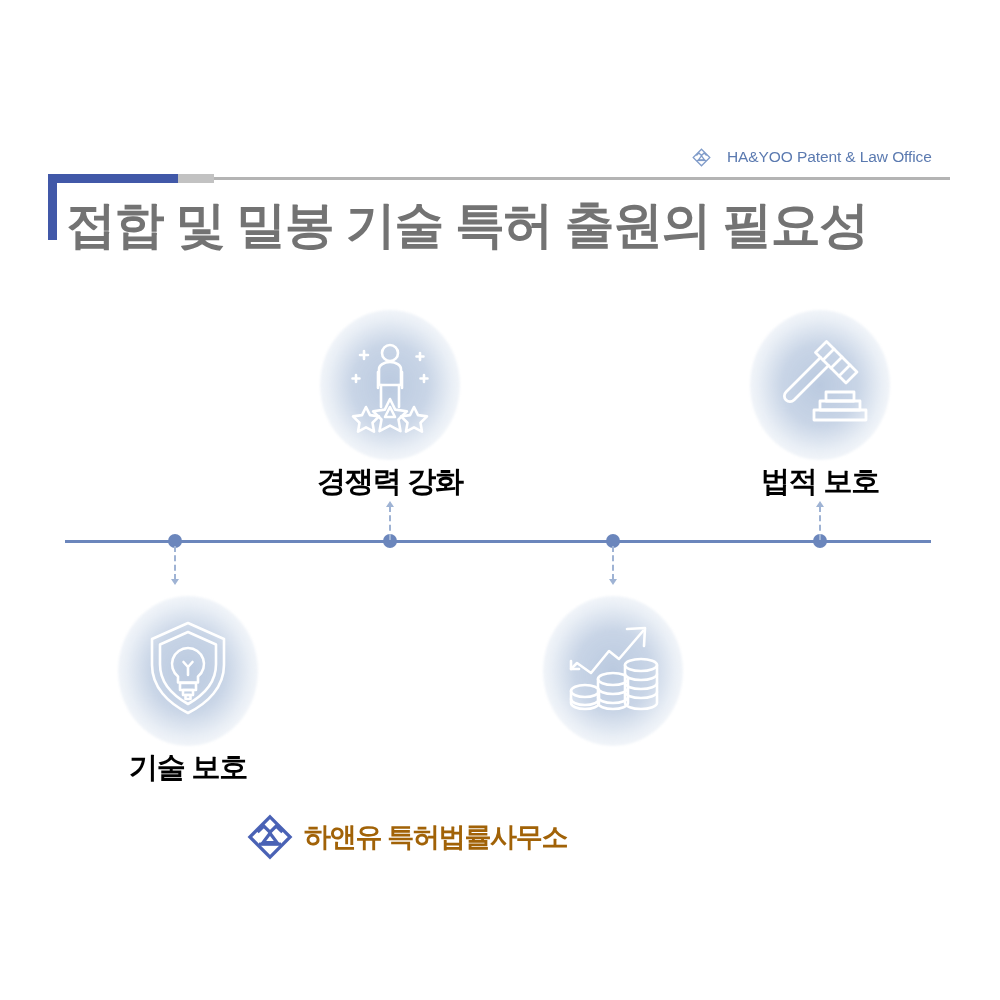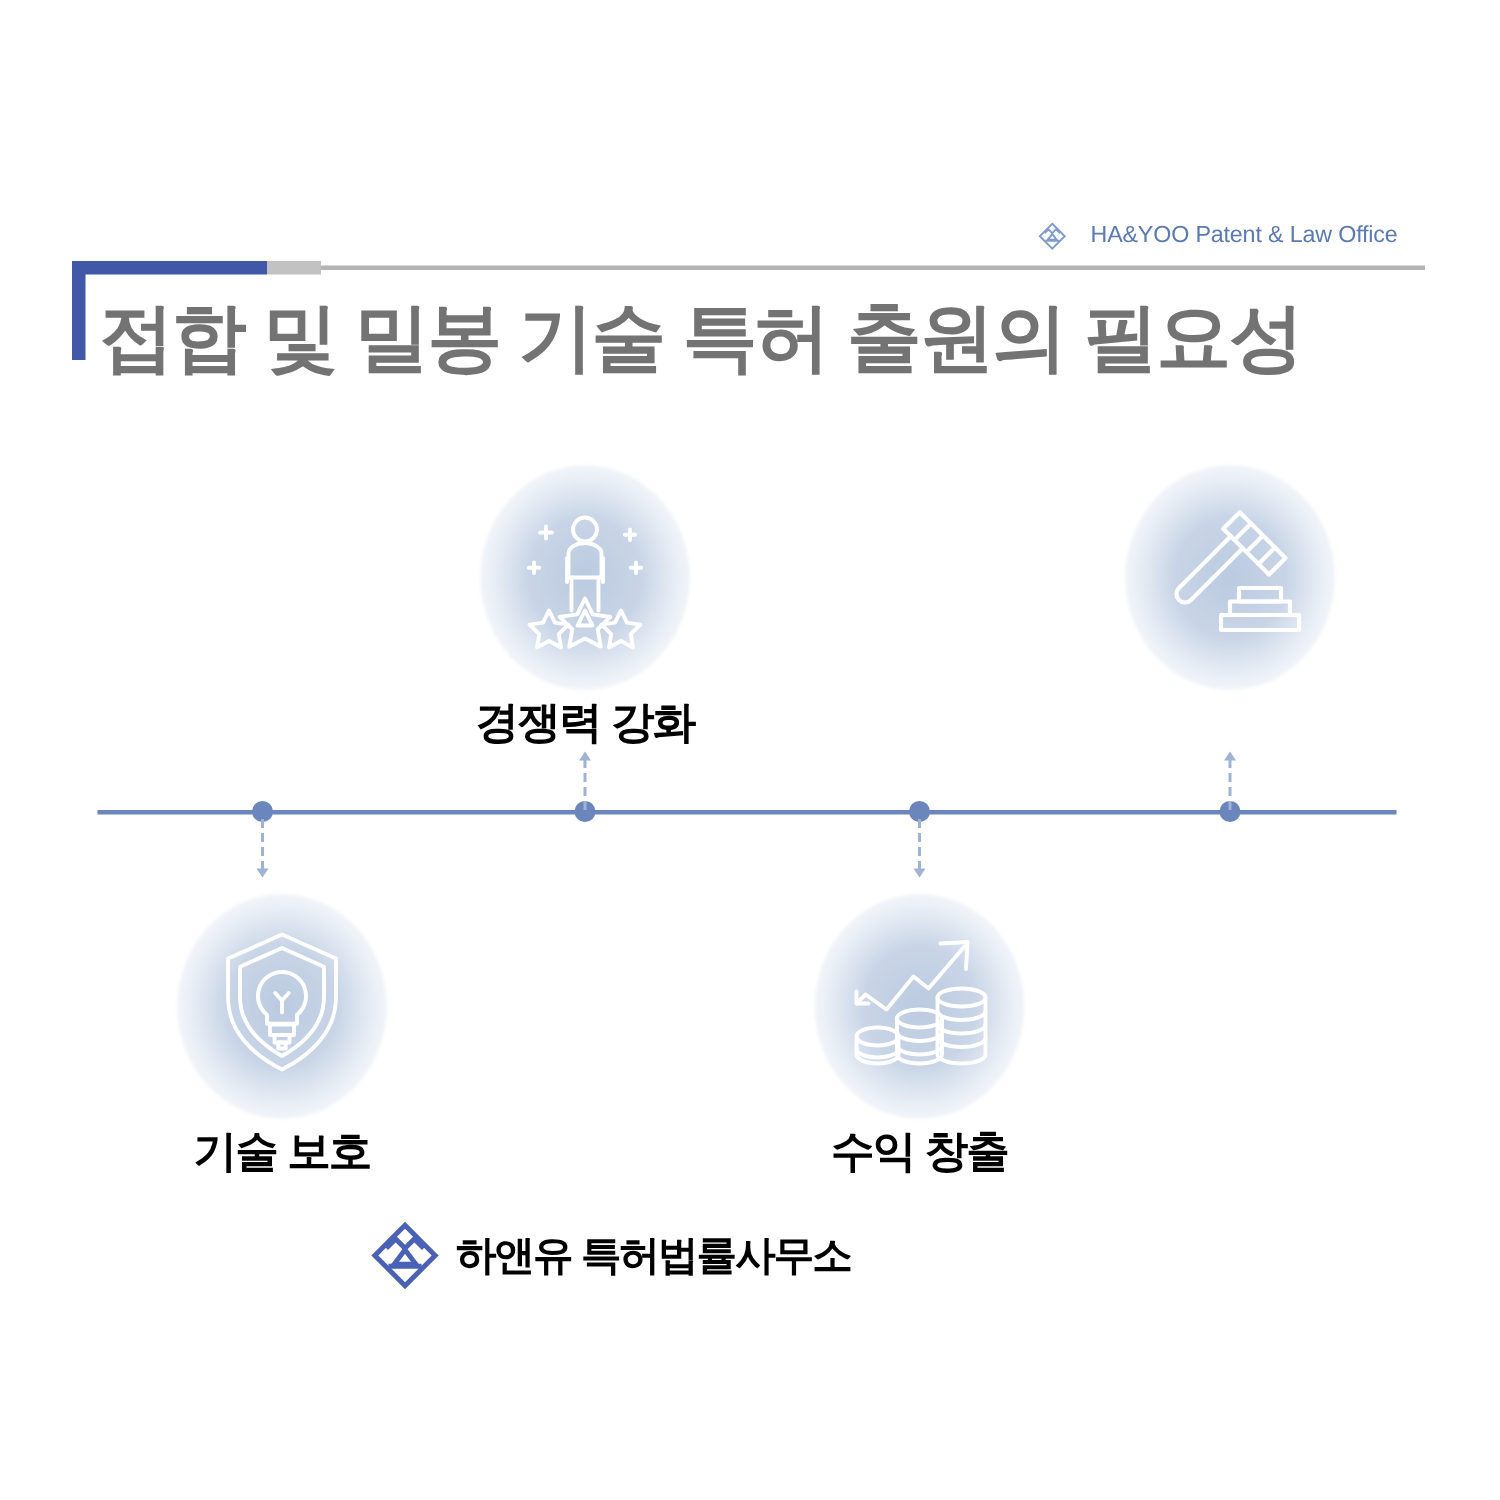--- a/index.html
+++ b/index.html
@@ -144,21 +144,21 @@
     top: 812px;
     display: flex;
     align-items: center;
     gap: 11px;
     height: 50px;
   }
   #footer-brand .brand-logo { width: 46px; height: 46px; display: block; }
   #footer-brand .brand-text {
     font-size: 27px;
     font-weight: 700;
-    color: #000000;
+    color: #a16207;
     letter-spacing: -1.3px;
     white-space: nowrap;
   }
 </style>
 </head>
 <body>
 
 <div id="top-rule">
   <div class="rule-vert"></div>
   <div class="rule-blue"></div>
@@ -239,20 +239,21 @@
 
             <path d="M56.5 30.5 L22 65 a5.6 5.6 0 0 0 8 8 L64.5 38.5"></path>
 
             <path d="M56 74 h40 v9 h-40 Z"></path>
             <path d="M62 65 h28 v9 h-28 Z"></path>
             <path d="M50 83 h52 v10 h-52 Z"></path>
           </g>
         </svg>
       </span>
     </div>
+    <div class="ms-label">법적 보호</div>
   </div>
 
   <div class="milestone below" style="left:188px; top:596px;">
     <div class="ms-icon-wrap">
       <div class="ms-halo"></div>
       <span class="ms-icon">
         <svg width="112" height="112" viewBox="0 0 112 112" aria-hidden="true">
           <g fill="none" stroke="#ffffff" stroke-width="2.6" stroke-linecap="round" stroke-linejoin="round">
             <path d="M56 10 L20 26 v26 c0 22 16 38 36 48 20 -10 36 -26 36 -48 V26 Z"></path>
             <path d="M56 19 L28 31.5 v20 c0 18 13 31 28 39.5 15 -8.5 28 -21.5 28 -39.5 v-20 Z"></path>
@@ -287,21 +288,20 @@
             <path d="M41 66 v24 a15 6 0 0 0 30 0 V66"></path>
             <path d="M41 75 a15 6 0 0 0 30 0 M41 84 a15 6 0 0 0 30 0"></path>
 
             <ellipse cx="28" cy="78" rx="14" ry="6"></ellipse>
             <path d="M14 78 v12 a14 6 0 0 0 28 0 V78"></path>
             <path d="M14 86 a14 6 0 0 0 28 0"></path>
           </g>
         </svg>
       </span>
     </div>
-    <div class="ms-label">수익 창출</div>
   </div>
 </div>
 
 <div id="footer-brand">
   <span class="brand-logo">
     <svg viewBox="0 0 48 48" width="46" height="46" aria-hidden="true">
       <g fill="none" stroke="#4a62b5" stroke-width="3.4" stroke-linejoin="miter">
         <path d="M24 3 L45 24 L24 45 L3 24 Z"></path>
         <path d="M11 19 L17.5 12.5 L24 19 L30.5 12.5 L37 19"></path>
         <path d="M24 20 L31.5 30 L16.5 30 Z"></path>

